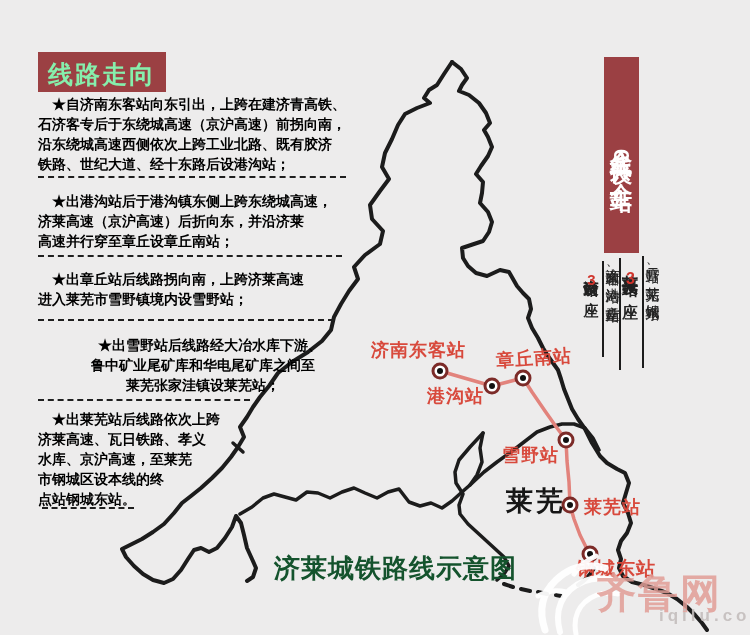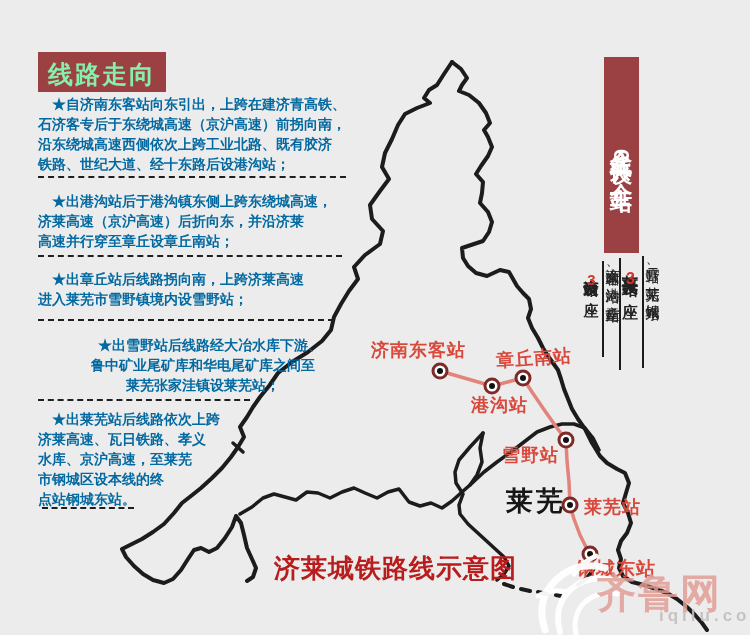--- a/index.html
+++ b/index.html
@@ -12,44 +12,44 @@
   
   .route-title{
     position:absolute;left:38px;top:52px;
     background:#9b4043;color:#86efac;
     font-size:25px;font-weight:bold;letter-spacing:2px;
     padding:10px 10px 5px 10px;line-height:1;
   }
   .para{
     position:absolute;left:38px;width:330px;
     font-size:14px;font-weight:bold;line-height:20px;
-    white-space:pre-wrap;color:#0369a1;
+    white-space:pre-wrap;color:#000000;
   }
   .p1{top:94px;} .p2{top:191px;} .p3{top:269px;} .p4{top:335px;text-align:center;} .p5{top:409px;}
   .sep{position:absolute;border-top:2px dashed #1f1f1f;height:0;}
   .sep1{left:38px;top:176px;width:308px;}
   .sep2{left:38px;top:255px;width:304px;}
   .sep3{left:38px;top:319px;width:296px;}
   .sep4{left:38px;top:399px;width:212px;}
   .sep5{left:42px;top:507px;width:92px;}
   
   .map-svg{position:absolute;left:0;top:0;}
   .region-label{position:absolute;font-weight:bold;color:#161616;}
   .lbl-jinan{left:398px;top:283px;font-size:29px;letter-spacing:4px;}
   .lbl-laiwu{left:506px;top:483px;font-size:27px;letter-spacing:3px;text-align:center;}
   .station-label{position:absolute;font-weight:bold;color:#d8493c;font-size:18px;letter-spacing:1px;white-space:nowrap;}
   .st-jndk{left:371px;top:338px;}
   .st-zqn{left:496px;top:346px;transform:rotate(-4deg);}
-  .st-gg{left:427px;top:393px;margin-left:44px;}
+  .st-gg{left:427px;top:384px;}
   .st-xy{left:502px;top:443px;}
   .st-lw{left:584px;top:495px;}
   .st-gc{left:576px;top:556px;font-size:19px;}
   .map-caption{
     position:absolute;left:274px;top:551px;
-    font-size:26px;font-weight:bold;letter-spacing:1px;color:#b91c1c;
+    font-size:26px;font-weight:bold;letter-spacing:1px;color:#14532d;
   }
   
   .v-banner{
     position:absolute;left:604px;top:57px;width:35px;height:196px;
     background:#9b4043;color:#fff;
     writing-mode:vertical-rl;
     font-size:22px;font-weight:bold;letter-spacing:4px;
     display:flex;align-items:center;justify-content:center;
     line-height:35px;text-align:center;
   }

